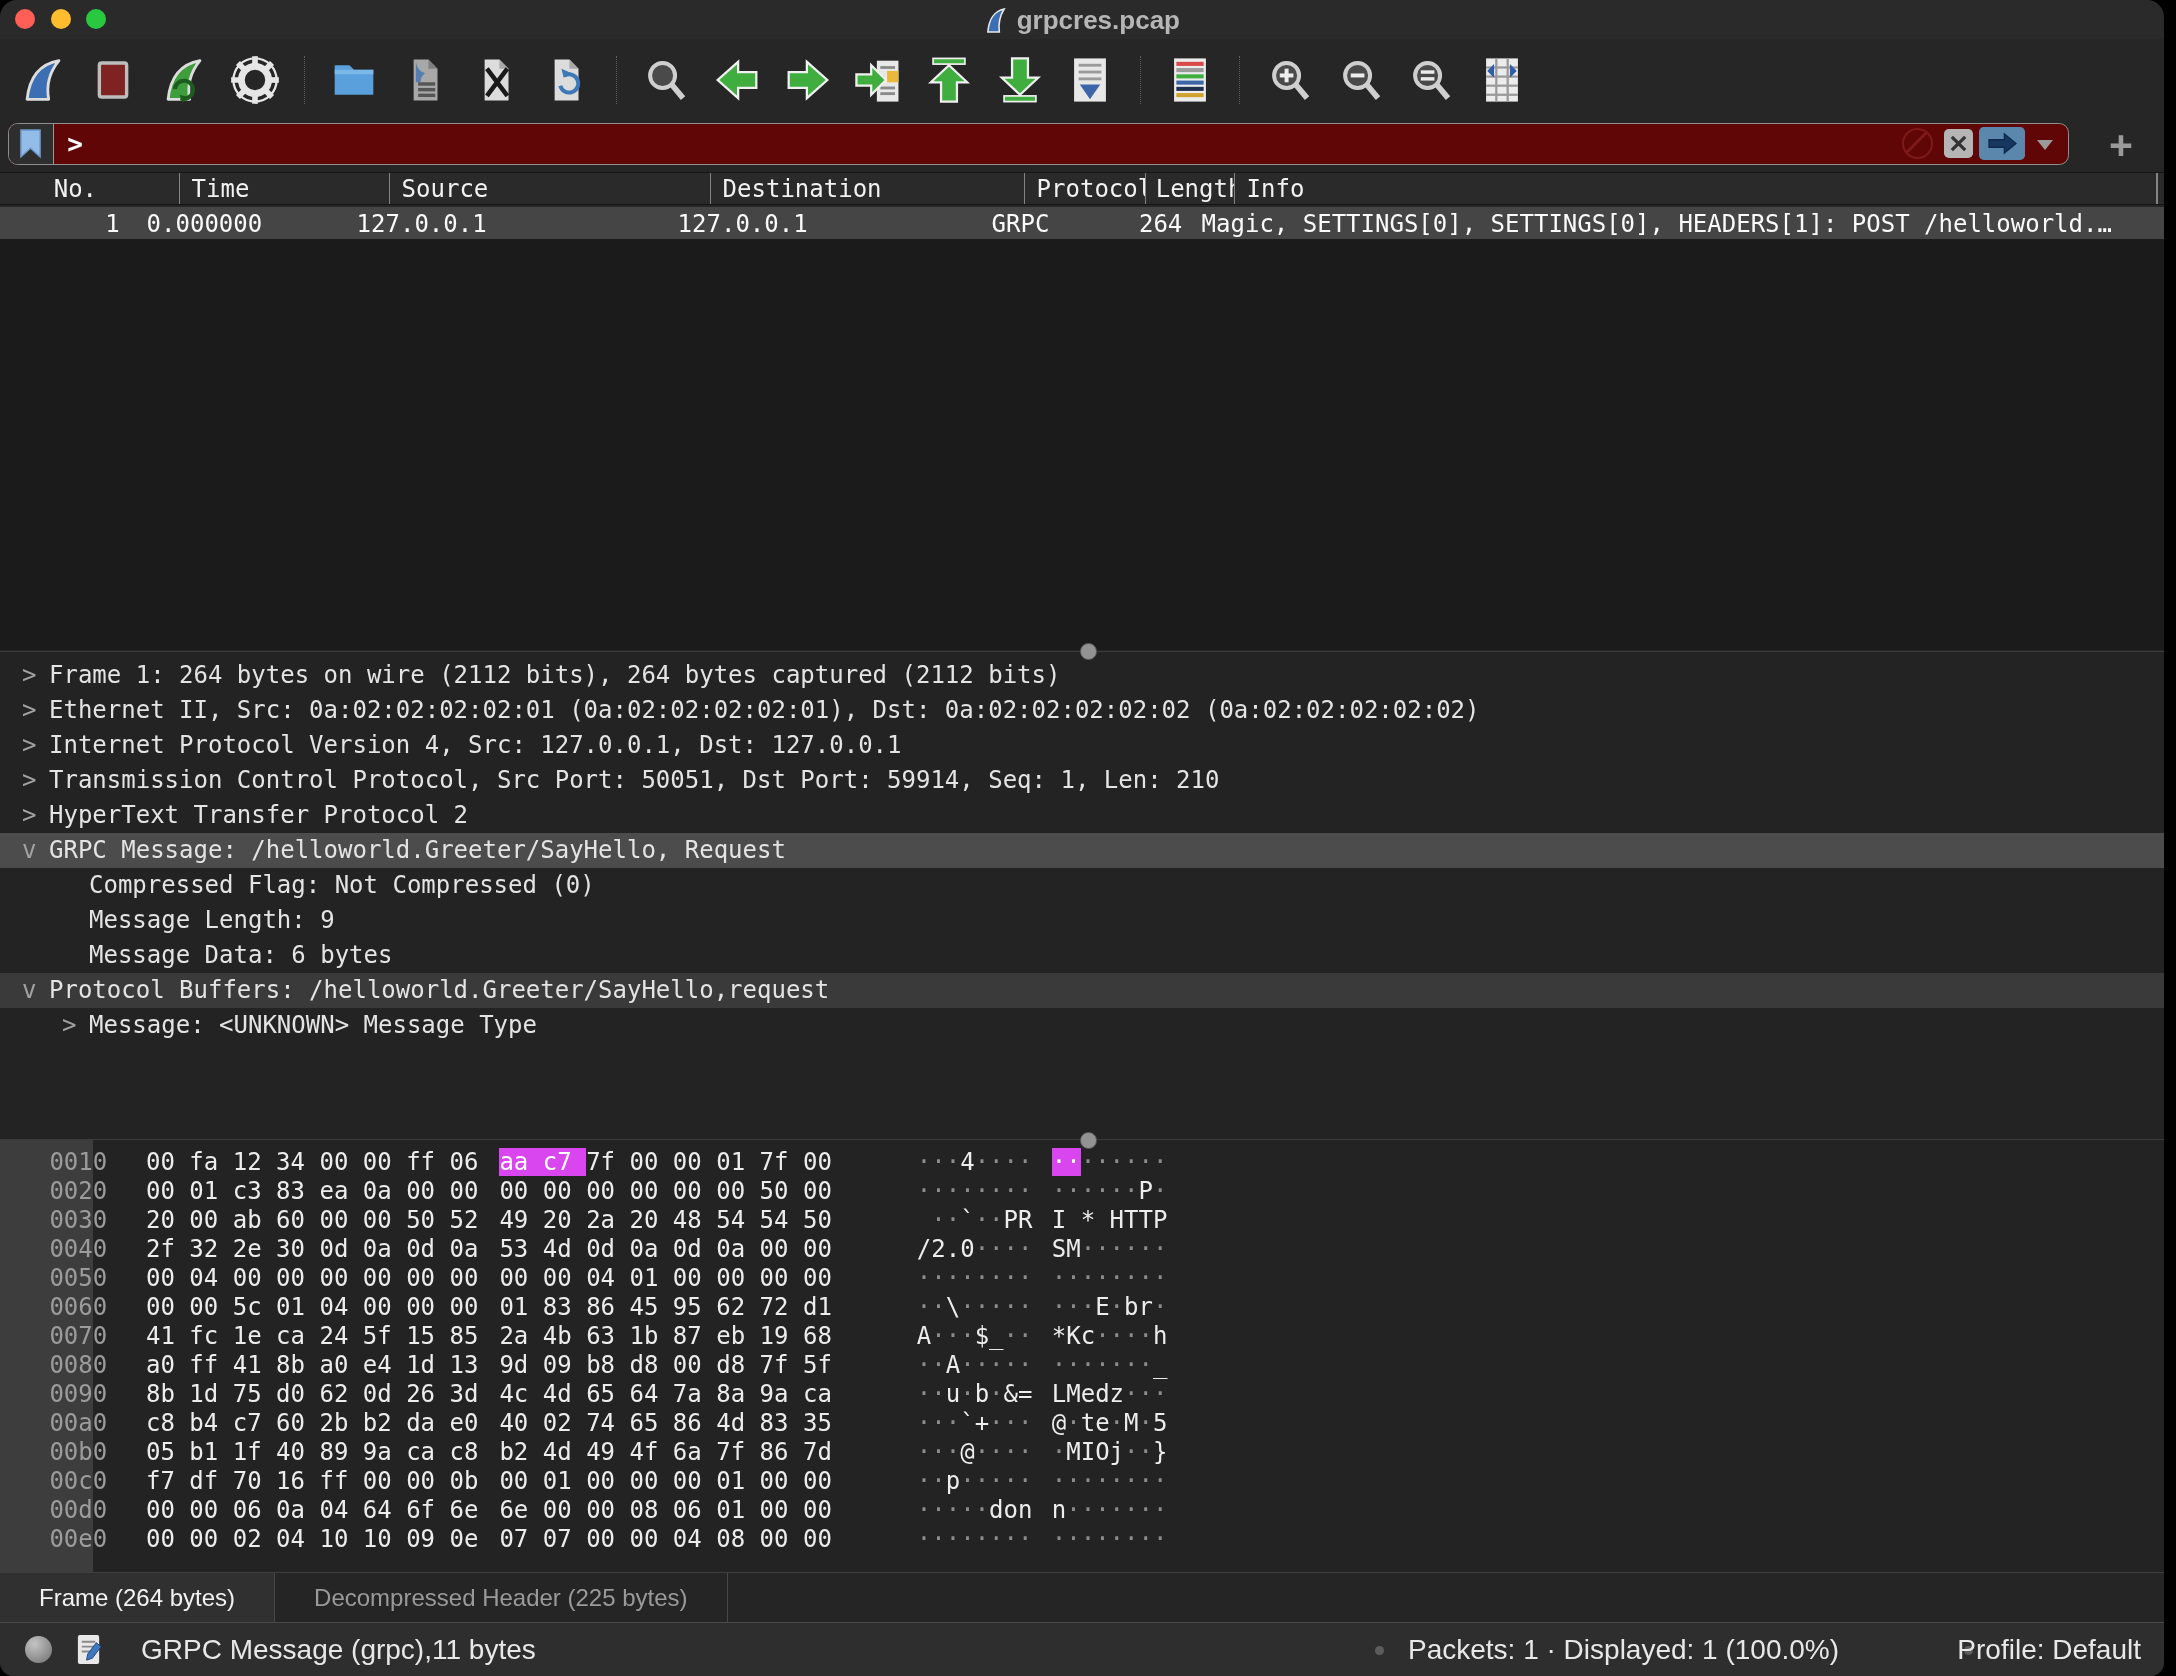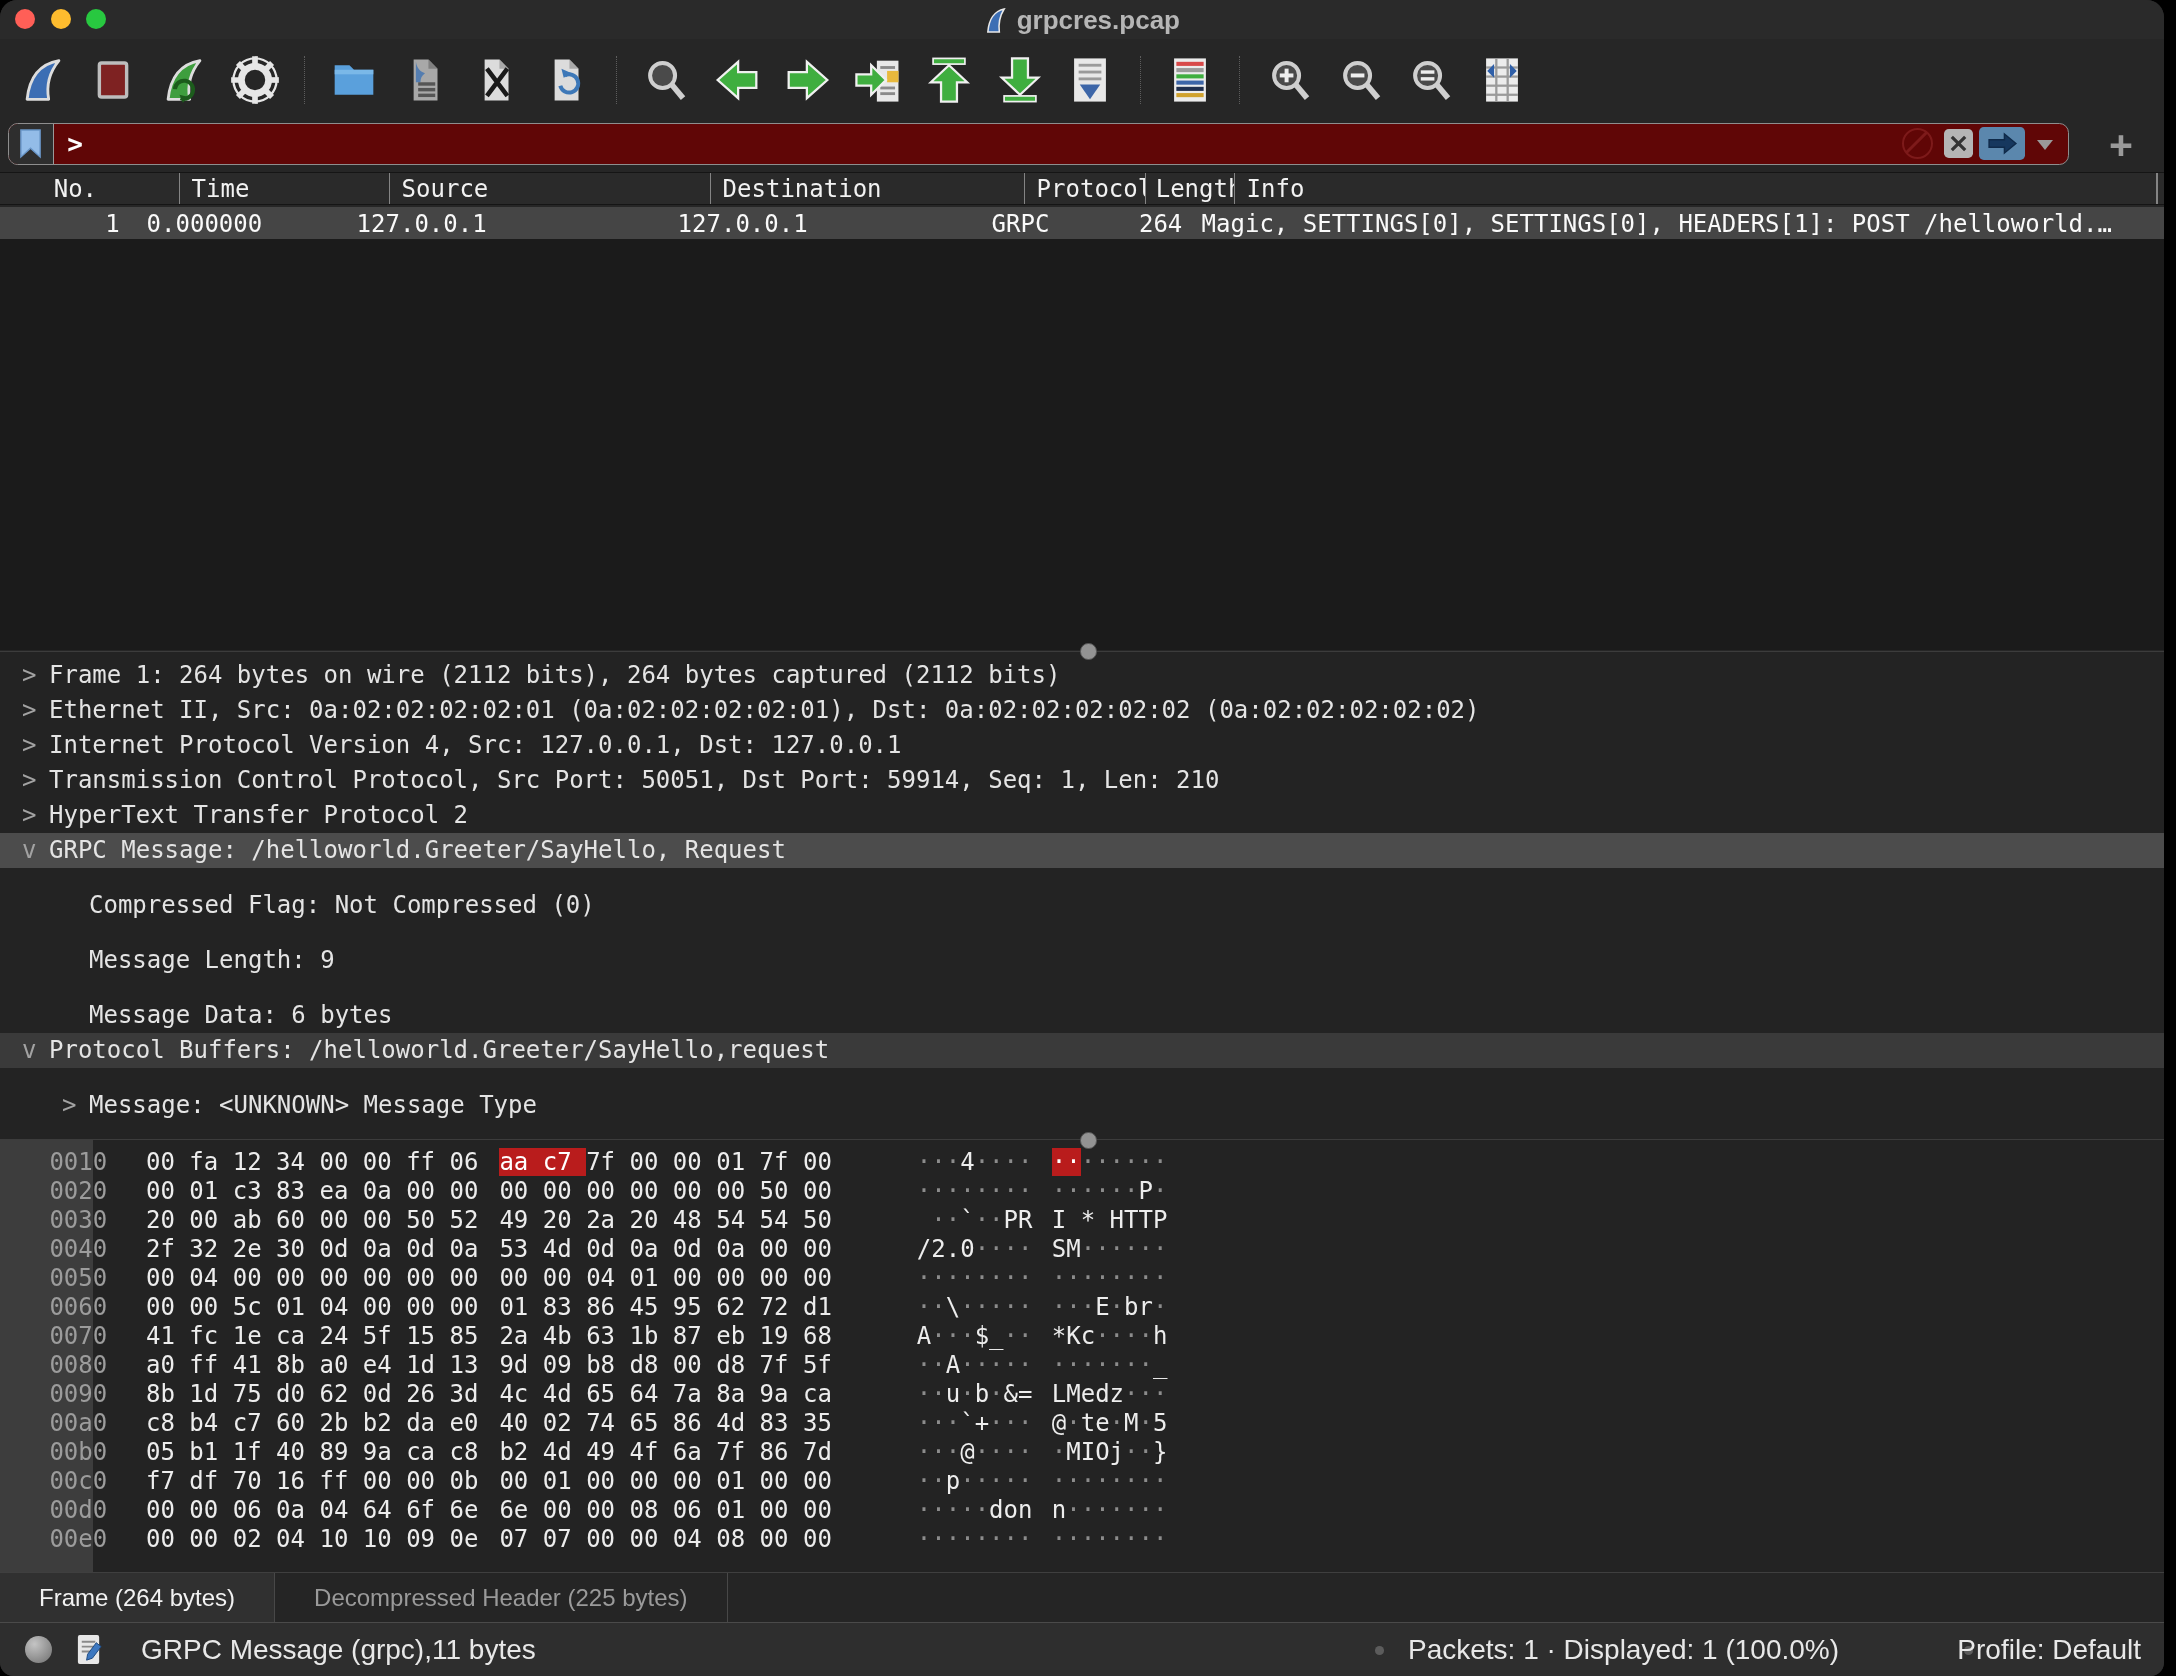--- a/index.html
+++ b/index.html
@@ -52,36 +52,36 @@
   .c5{width:89px;justify-content:flex-end;padding-right:7.7px;}
   .plh .c5{justify-content:flex-start;padding-left:9.7px;}
   .c6{flex:1;padding-left:11.6px;}
   .plempty{position:absolute;top:239px;left:0;right:0;height:411px;background:#1b1b1b;}
 
   
   .details{position:absolute;top:651px;left:0;right:0;height:489px;background:#232323;border-top:1.9px solid #3c3c3c;
            padding-top:5.8px;box-sizing:border-box;}
   .det-row{height:35px;display:flex;align-items:center;font:24px "DejaVu Sans Mono",monospace;color:#e4e4e4;
            white-space:pre;padding-left:22px;}
-  .det-row.ind1{padding-left:62px;margin-top:20px;}
+  .det-row.ind1{padding-left:62px;}
   .det-row.sel{background:#4c4c4c;}
   .det-row.sec{background:#3a3a3a;}
   .det-exp{width:27px;color:#a2a2a2;flex:none;}
 
   
   .hexpane{position:absolute;top:1139px;left:0;right:0;height:433px;background:#232323;border-top:1.9px solid #3c3c3c;
            padding-top:7.7px;box-sizing:border-box;font:24px "DejaVu Sans Mono",monospace;}
   .hex-gutter{position:absolute;left:0;top:0;bottom:0;width:93px;background:#3d3d3d;}
   .hex-row{height:29px;display:flex;align-items:center;white-space:pre;color:#ededed;position:relative;padding-left:32px;}
   .hex-off{width:93px;color:#9c9c9c;padding-left:17.4px;flex:none;box-sizing:border-box;}
   .hg{margin-left:21px;}
   .ha1{margin-left:85px;}
   .ha2{margin-left:19.3px;}
   .dim{color:#8c8c8c;}
-  .hl{background:#b91c1c;color:#fff;}
+  .hl{background:#d946ef;color:#fff;}
 
   
   .knob{position:absolute;left:1080px;width:14.5px;height:14.5px;border-radius:50%;background:#939393;border:1px solid #565656;z-index:6;}
 
   
   .tabbar{position:absolute;top:1572px;left:0;right:0;height:50px;background:#252525;border-top:1.9px solid #3f3f3f;
           display:flex;font-size:24px;box-sizing:border-box;}
   .tab{display:flex;align-items:center;padding:0 39px;border-right:1.9px solid #484848;color:#9a9a9a;white-space:nowrap;}
   .tab.active{background:#303030;color:#f2f2f2;}
 

